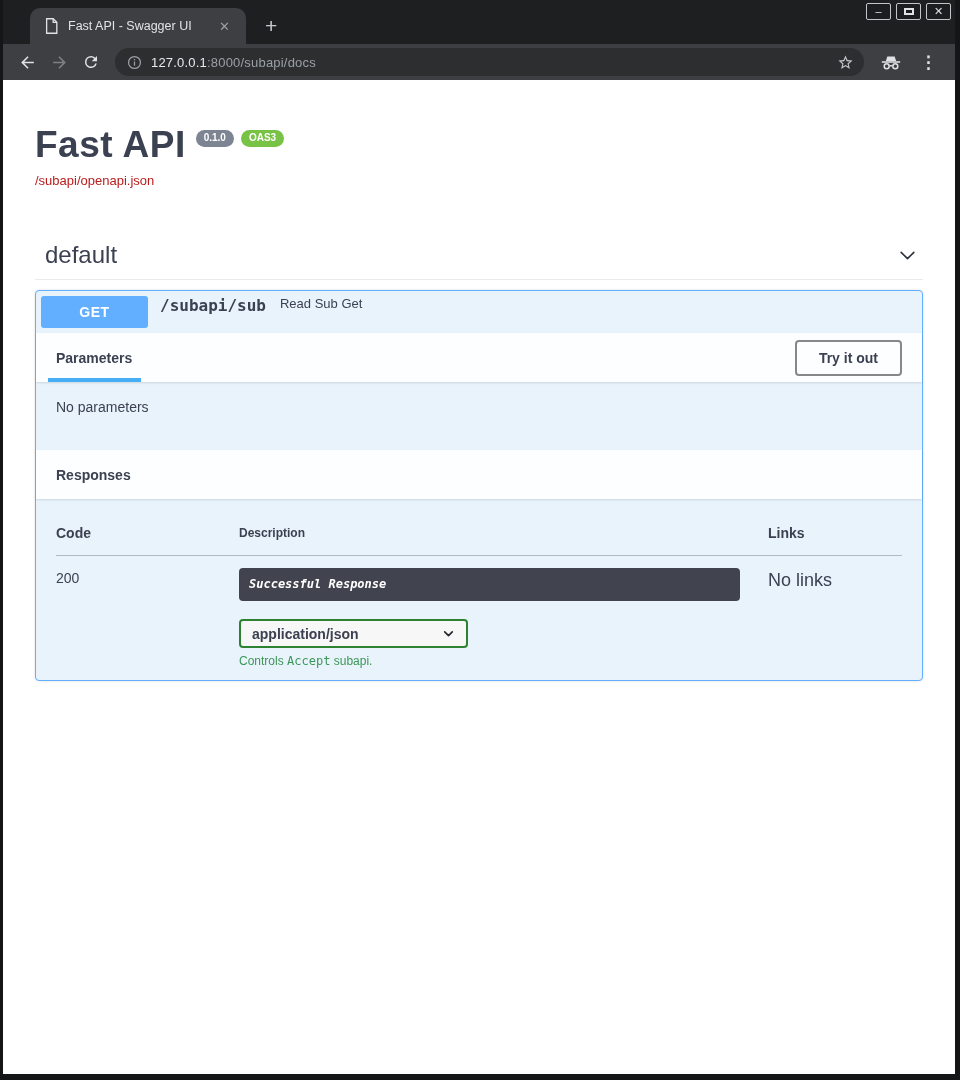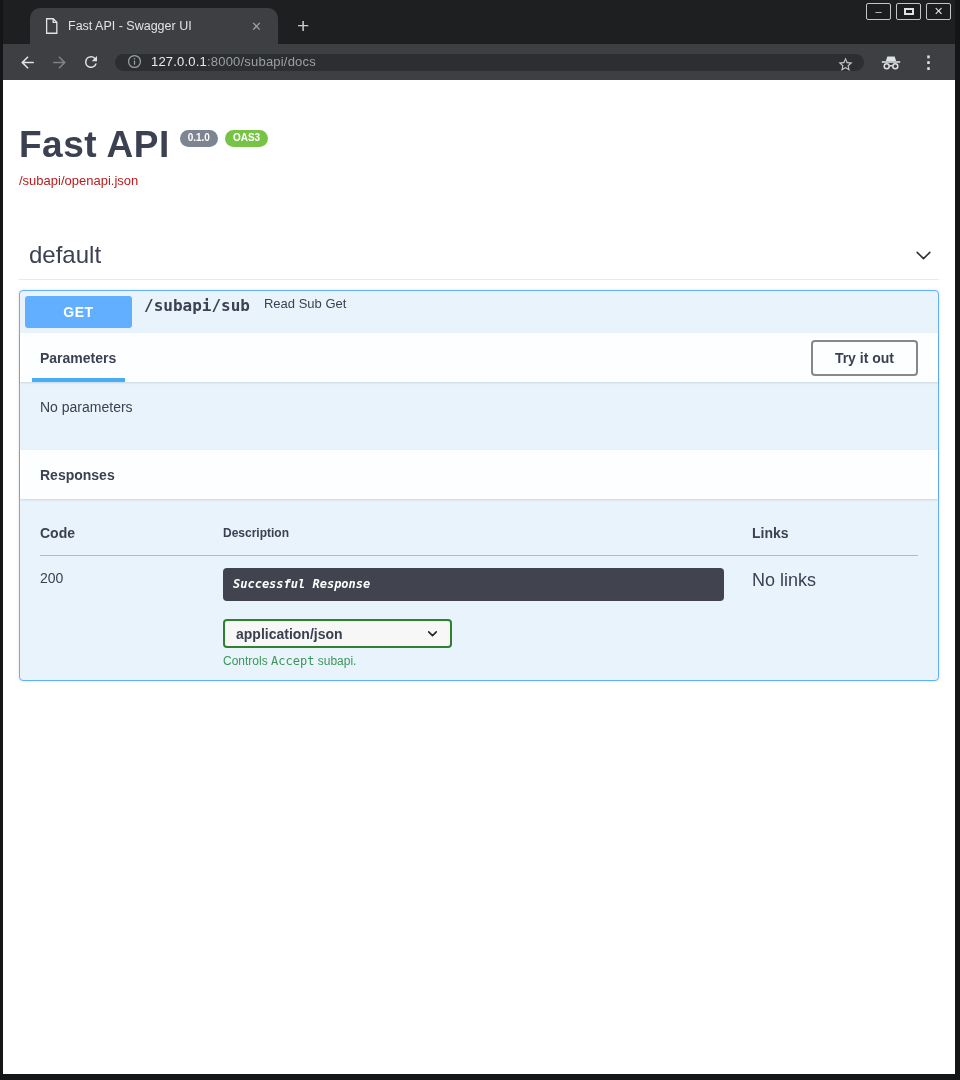--- a/index.html
+++ b/index.html
@@ -4,42 +4,42 @@
 <style>
   * { margin:0; padding:0; box-sizing:border-box; }
   html,body { width:960px; height:1080px; overflow:hidden; background:#141517; }
   body { font-family:"Liberation Sans", sans-serif; }
 
   .browser { width:960px; height:1080px; background:#141517; display:flex; flex-direction:column; }
 
   
   .chrome { padding:0 5px 0 3px; }
   .tabstrip { height:44px; background:#1d1f21; position:relative; display:flex; align-items:flex-end; padding-left:27px; }
-  .tab { width:248px; height:36px; background:#3d3f42; border-radius:10px 10px 0 0; display:flex; align-items:center; gap:10px; padding:0 12px 0 14px; cursor:default; }
+  .tab { width:216px; height:36px; background:#3d3f42; border-radius:10px 10px 0 0; display:flex; align-items:center; gap:10px; padding:0 12px 0 14px; cursor:default; }
   .tab-fav { flex:0 0 auto; display:flex; }
   .tab-title { color:#e1e4e7; font-size:12.5px; flex:1; white-space:nowrap; overflow:hidden; }
   .tab-close { color:#9aa0a6; font-size:13px; line-height:1; padding:2px 4px; }
   .newtab { color:#c8cbce; font-size:21px; line-height:1; margin:0 0 8px 19px; }
   .win-controls { position:absolute; top:3px; right:4px; display:flex; gap:5px; }
   .wc { width:25px; height:17px; border:1px solid #c3c6c9; border-radius:2px; color:#dfe2e5; font-size:11px; line-height:1; display:flex; align-items:center; justify-content:center; background:#1b1d1f; }
   .wc-max-box { width:10px; height:7px; border:2px solid #dfe2e5; display:block; }
 
   .toolbar { height:36px; background:#3d3f42; display:flex; align-items:center; padding:0 10px; gap:4px; }
   .nav-btn { width:28px; height:28px; display:flex; align-items:center; justify-content:center; border-radius:50%; }
-  .omnibox { flex:1; height:17px; background:#2c2e30; border-radius:14px; display:flex; align-items:flex-start; padding:0 8px 0 12px; gap:9px; margin:0 6px; }
+  .omnibox { flex:1; height:28px; background:#2c2e30; border-radius:14px; display:flex; align-items:center; padding:0 8px 0 12px; gap:9px; margin:0 6px; }
   .url { font-size:13px; white-space:nowrap; letter-spacing:.2px; }
   .url .host { color:#e8eaed; }
   .url .rest { color:#9aa0a6; }
   .star { margin-left:auto; display:flex; padding:2px; }
   .incog { display:flex; margin:0 6px; }
   .menu-dots { color:#dfe2e5; font-size:17px; font-weight:bold; padding:0 8px; }
 
   
   .viewport { flex:1; background:#fff; margin:0 5px 6px 3px; overflow:hidden; color:#3b4151; }
-  .wrap { padding:0 16px; }
+  .wrap { padding:0 32px; }
 
   .info { margin-top:46px; }
   .title-row { display:flex; align-items:flex-start; }
   .api-title { font-size:37px; font-weight:bold; color:#3b4151; line-height:1; letter-spacing:.5px; }
   .badges { display:flex; gap:7px; margin:4px 0 0 10px; }
   .badge { font-size:10px; font-weight:bold; color:#fff; padding:3px 8px 4px; border-radius:10px; line-height:1; }
   .badge.version { background:#7d8492; }
   .badge.oas { background:#78c346; }
   .spec-link { color:#b91c1c; font-size:13px; margin-top:10px; display:inline-block; text-decoration:none; }
 

